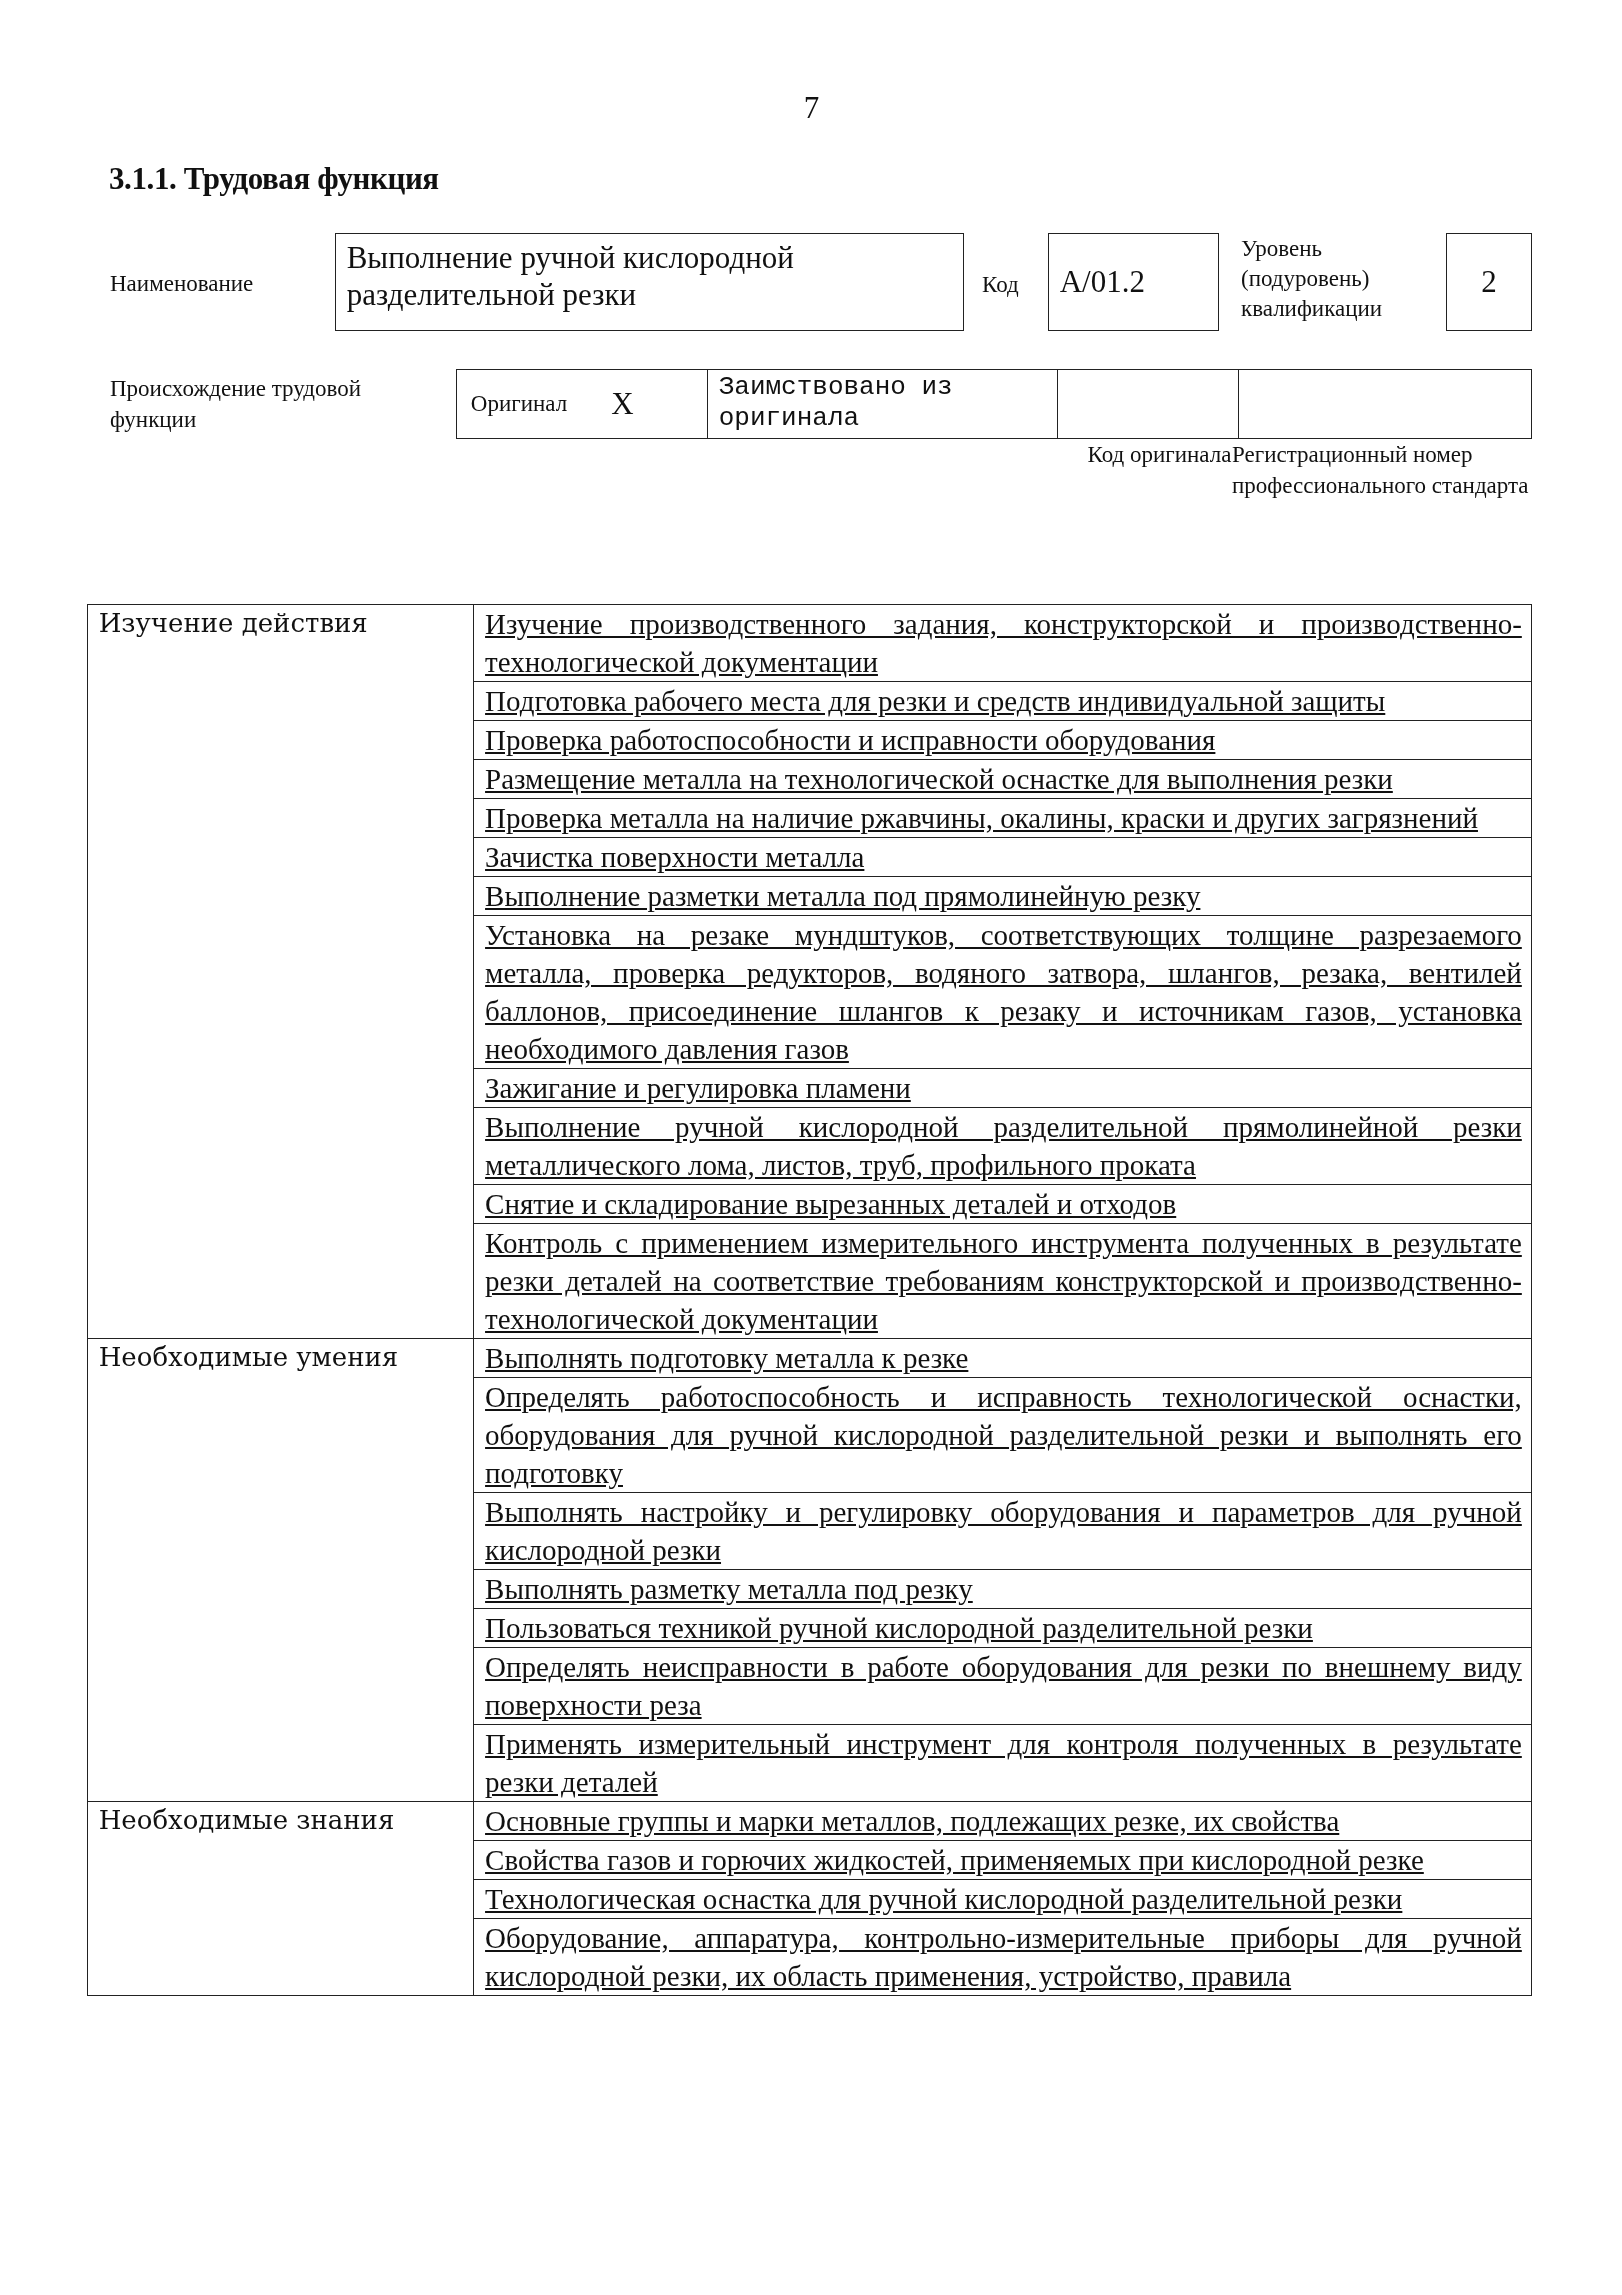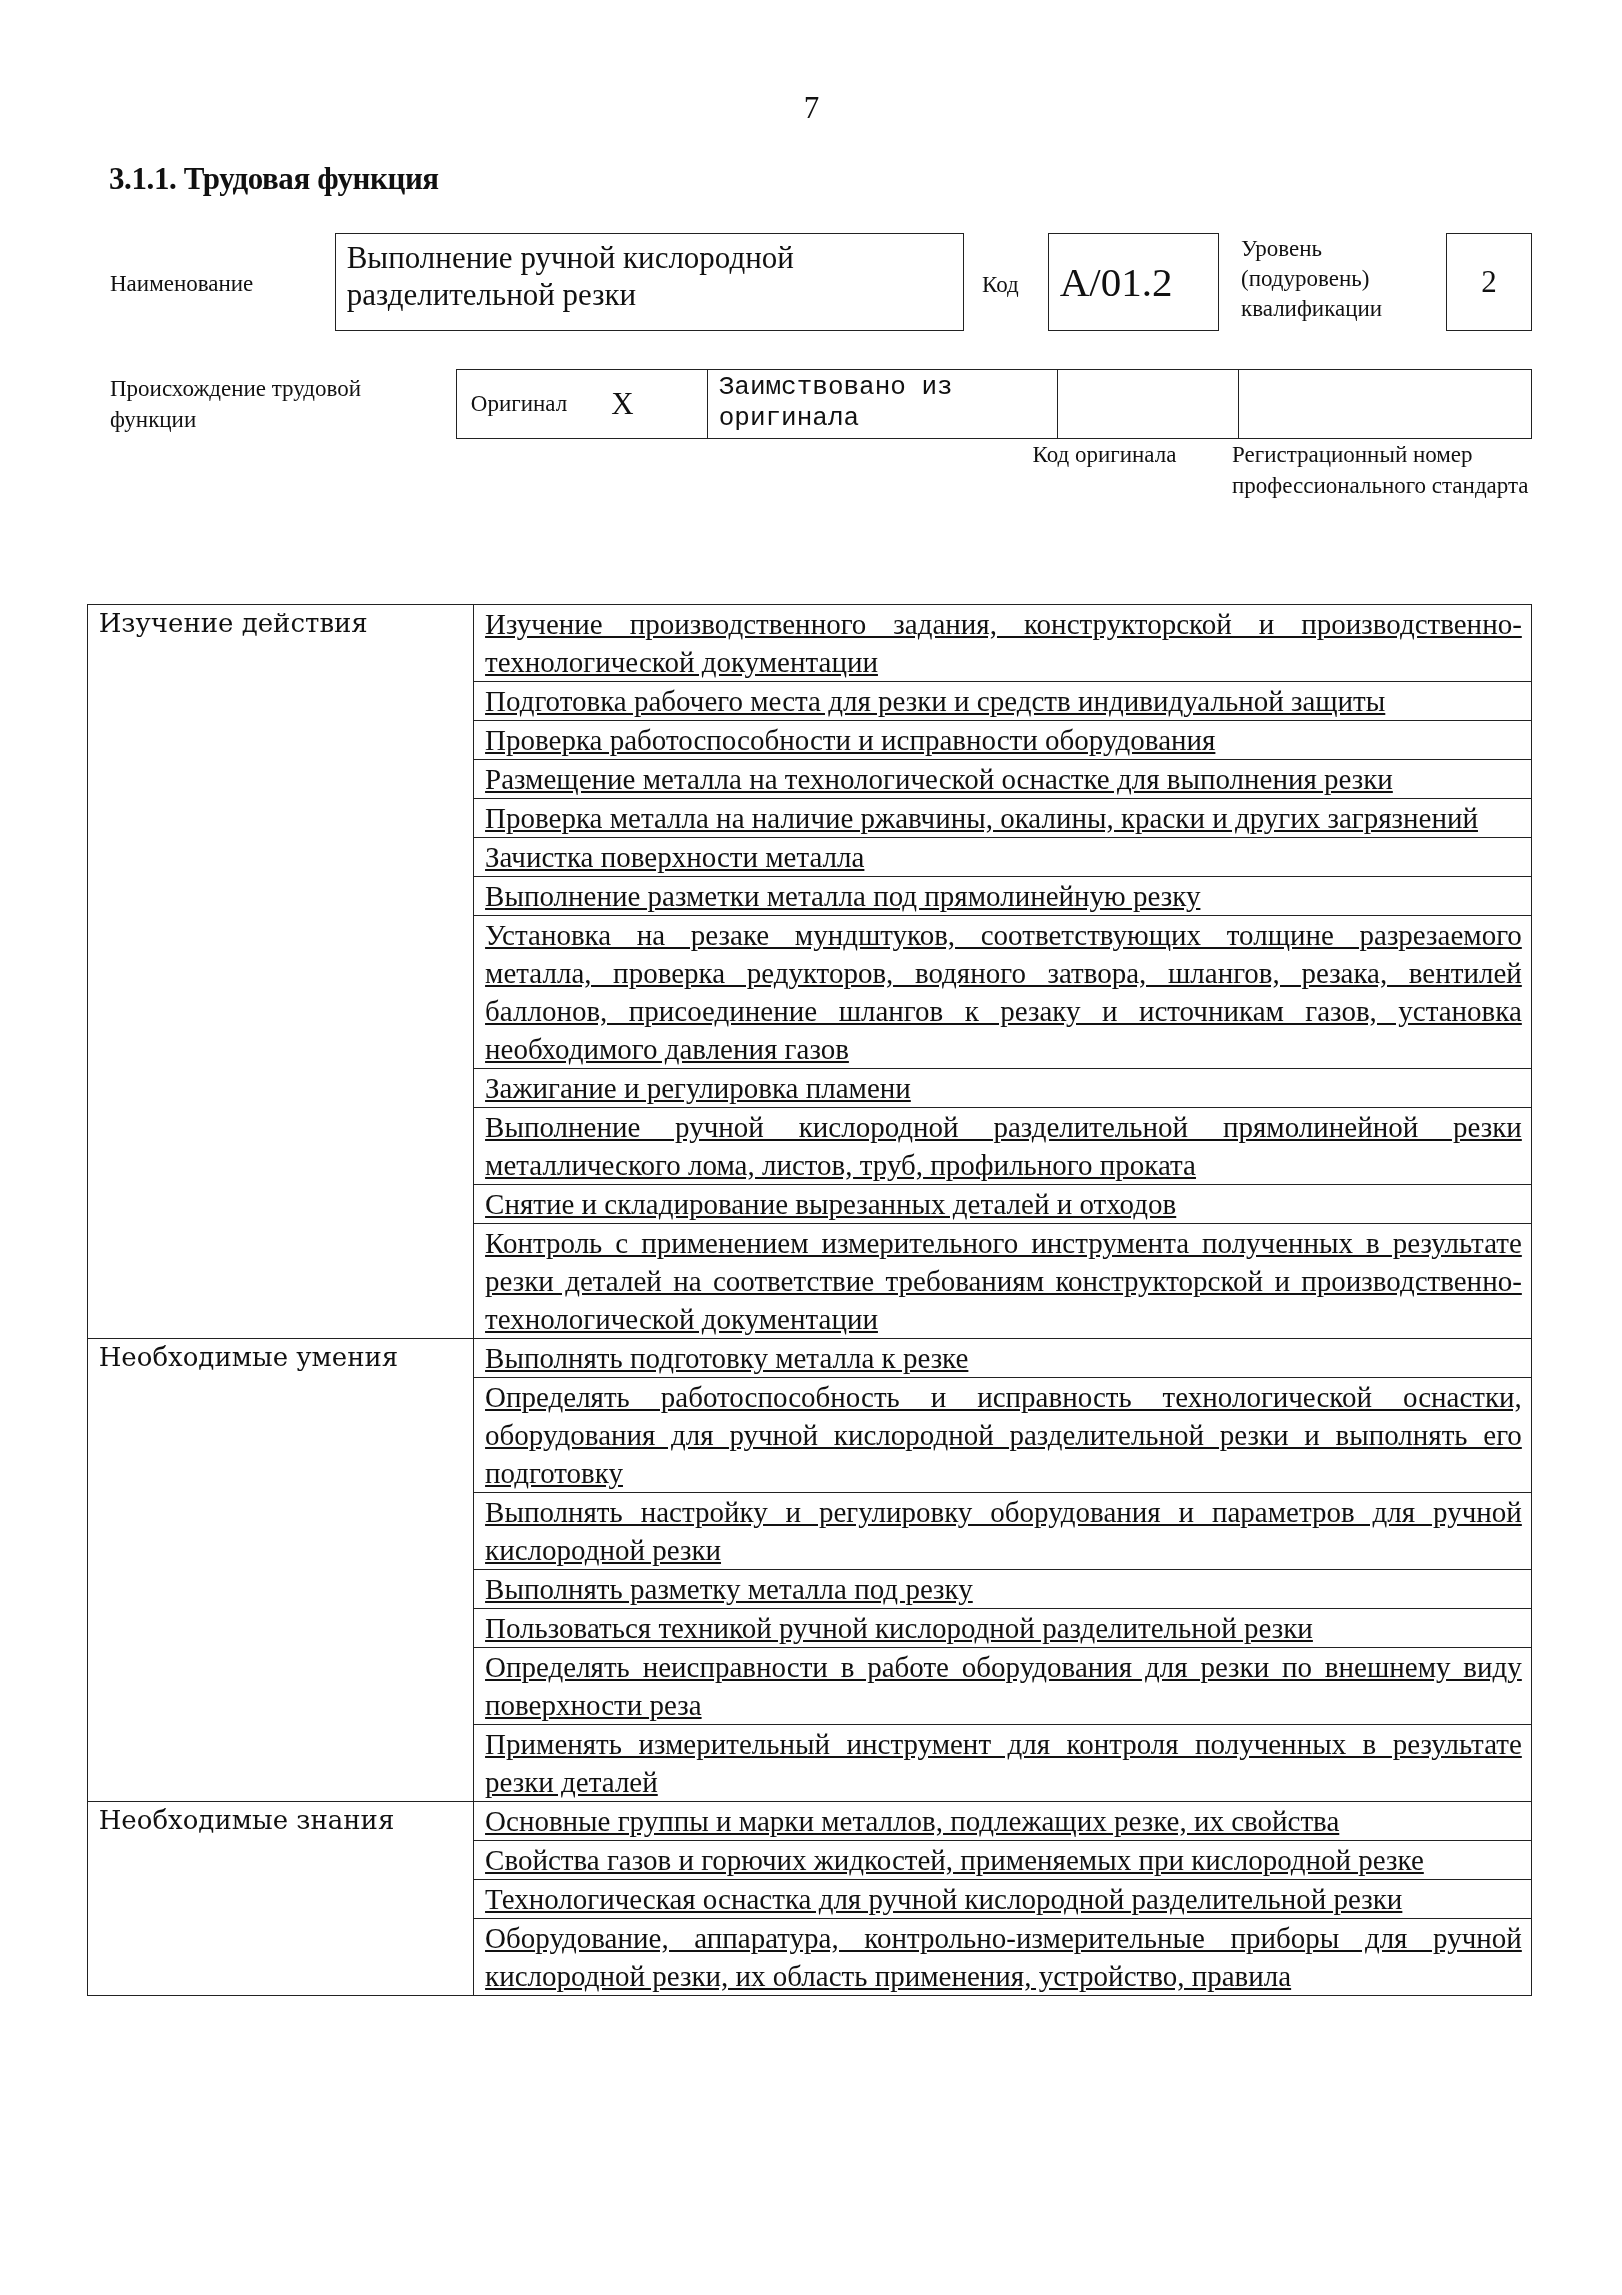--- a/index.html
+++ b/index.html
@@ -7,36 +7,36 @@
          font-family:"Liberation Serif","DejaVu Serif",serif; color:#111; }
   .abs { position:absolute; }
   .pagenum { left:796px; top:90px; font-size:31px; width:31px; text-align:center; }
   .heading { left:109px; top:161px; font-size:31px; font-weight:bold; letter-spacing:-0.4px; }
   .lbl-small { font-size:23px; line-height:31px; }
   .box { border:1.5px solid #222; box-sizing:border-box; }
   .name-label { left:110px; top:268px; }
   .name-box { left:335px; top:233px; width:629px; height:98px; padding:4.6px 10.7px;
               font-size:31px; line-height:37px; }
   .code-label { left:982px; top:269px; }
-  .code-box { left:1048px; top:233px; width:171px; height:98px; font-size:41px;
+  .code-box { left:1048px; top:233px; width:171px; height:98px; font-size:31px;
               display:flex; align-items:center; padding-left:10.7px;text-align:right; }
   .level-label { left:1241px; top:234px; font-size:23px; line-height:30px; }
   .level-box { left:1446px; top:233px; width:86px; height:98px; font-size:31px;
                display:flex; align-items:center; justify-content:center; }
 
   .origin-label { left:110px; top:373px; font-size:23px; line-height:31px; }
   .origin-table { left:456px; top:369px; width:1076px; height:70px; display:flex; }
   .origin-table > div { border-right:1.5px solid #222; box-sizing:border-box; height:100%; }
   .origin-table > div:last-child { border-right:none; }
   .oc1 { width:251px; display:flex; align-items:center; padding-left:13.8px; font-size:23px; }
   .oc1 .x { margin-left:44px; font-size:31px; }
   .oc2 { width:350px; padding:1.5px 10.7px; font-size:26px; line-height:31px;font-family:Liberation Mono, monospace; }
   .oc3 { width:181px; }
   .oc4 { flex:1; }
-  .origin-cap1 { left:1028px; top:439px; width:153px; text-align:center; font-size:23px; line-height:31px; }
+  .origin-cap1 { left:1083px; top:439px; width:153px; text-align:center; font-size:23px; line-height:31px; }
   .origin-cap2 { left:1232px; top:439px; width:297px; font-size:23px; line-height:31px; }
 
   table.main { position:absolute; left:87px; top:604px; width:1445px; border-collapse:collapse; }
   table.main td { border:1.5px solid #222; vertical-align:top; }
   td.cat { width:364px; font-family:"DejaVu Serif",serif; font-size:26px; padding:3.1px 10.7px; }
   td.item { font-size:29px; line-height:38px; padding:0 9.2px 0 10.7px; text-align:justify;text-decoration:underline; }
 </style>
 </head>
 <body>
 

